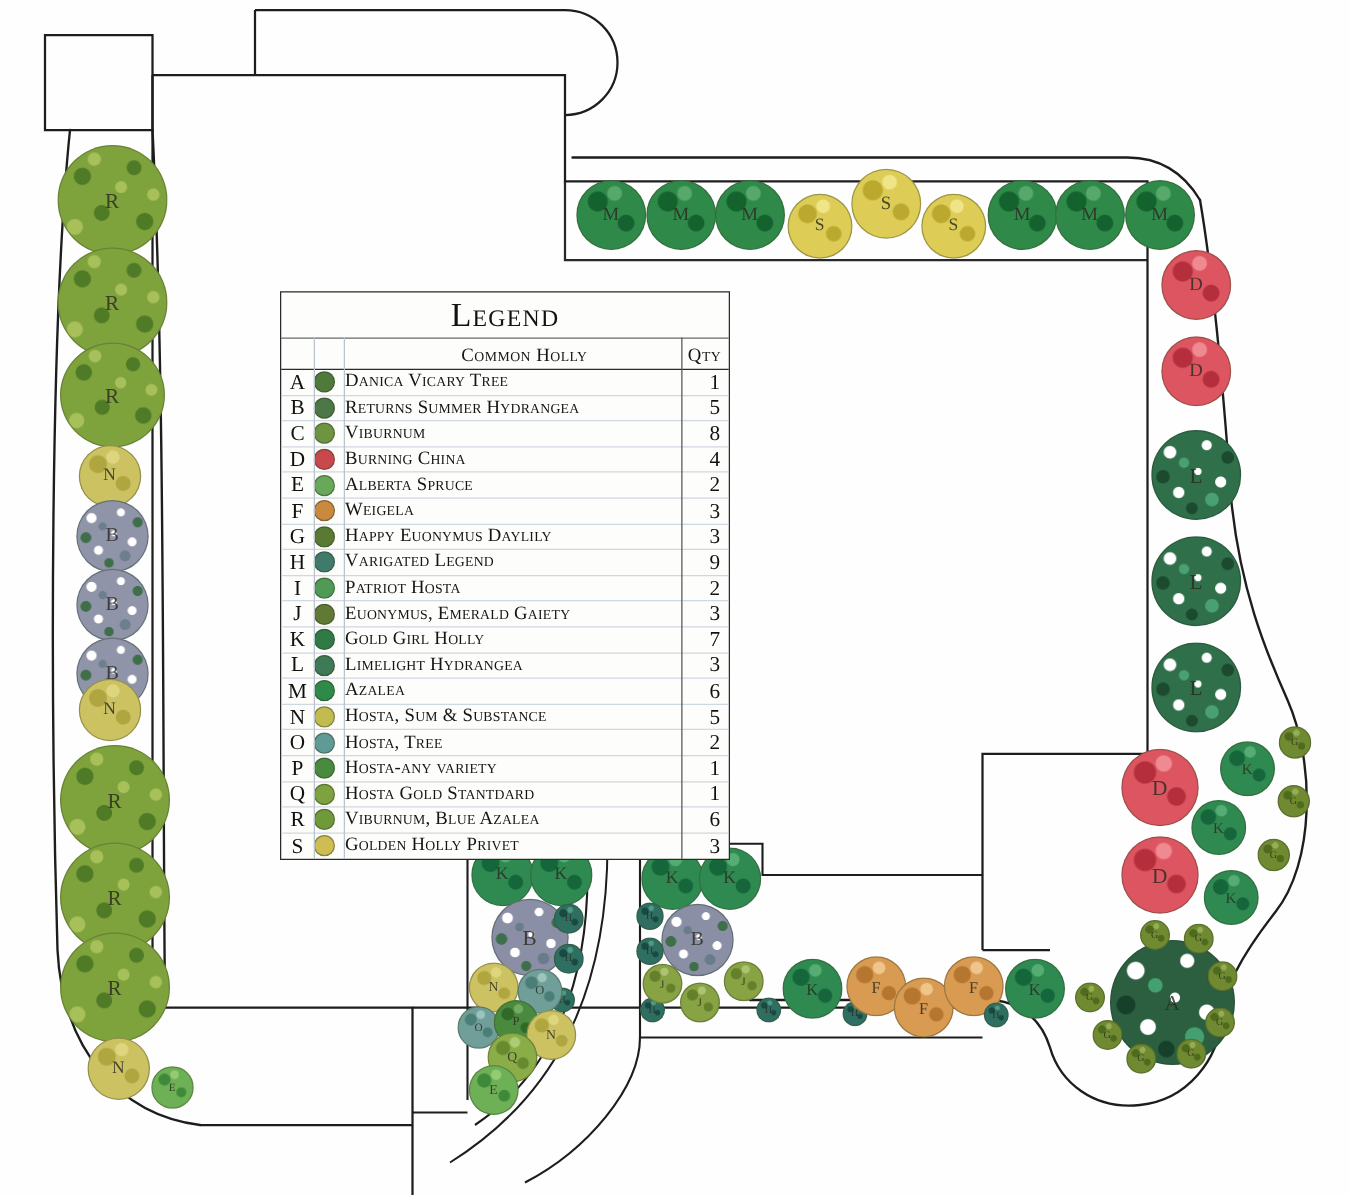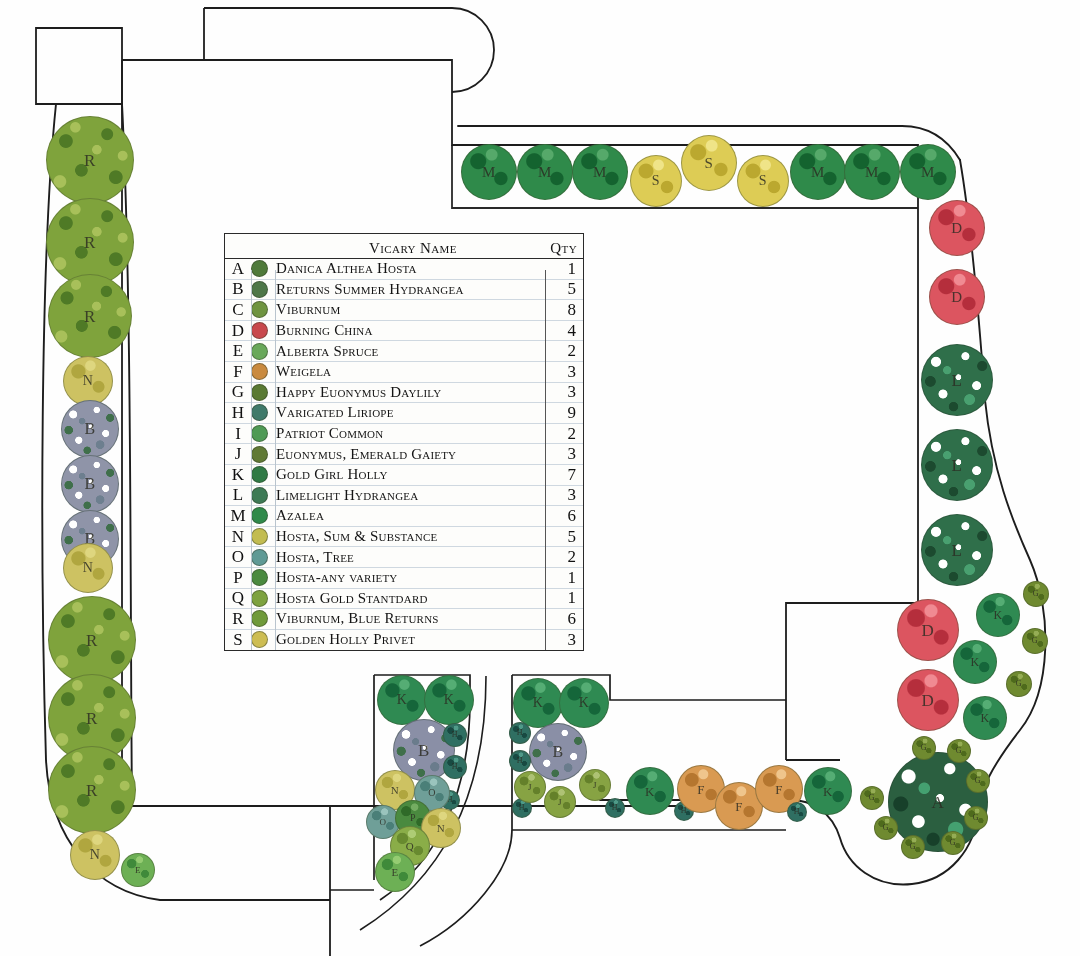--- a/index.html
+++ b/index.html
@@ -465,29 +465,32 @@
       </div>
       <div class="plant tex-flat" style="left: 797px; top: 812px; width: 20px; height: 20px; --c1: #2f6f62; --c2: #184a42; --c3: #4f9a88;">
         <span class="lbl" style="font-size: 8px;">H</span>
       </div>
       <div class="plant tex-flat" style="left: 828px; top: 791px; width: 48px; height: 48px; --c1: #2f8a52; --c2: #15663a; --c3: #55ad74;">
         <span class="lbl" style="font-size: 13px;">K</span>
       </div>
     </div>
 
   <div id="legend">
+    <div class="lg-title-row">
+      <span class="lg-title">Legend</span>
+    </div>
     <div class="lg-head-row">
-      <span class="hd-common">Vicary Name</span>
+      <span class="hd-common">Common Holly</span>
       <span class="hd-qty">Qty</span>
     </div>
     <div class="lg-rows" id="legend-rows">
         <div class="lg-row">
           <span class="lg-key">A</span>
           <span class="lg-swatch" style="background: rgb(79, 122, 58);"></span>
-          <span class="lg-name">Danica Althea Hosta</span>
+          <span class="lg-name">Danica Vicary Tree</span>
           <span class="lg-qty">1</span>
         </div>
         <div class="lg-row">
           <span class="lg-key">B</span>
           <span class="lg-swatch" style="background: rgb(78, 119, 72);"></span>
           <span class="lg-name">Returns Summer Hydrangea</span>
           <span class="lg-qty">5</span>
         </div>
         <div class="lg-row">
           <span class="lg-key">C</span>
@@ -515,27 +518,27 @@
         </div>
         <div class="lg-row">
           <span class="lg-key">G</span>
           <span class="lg-swatch" style="background: rgb(90, 122, 51);"></span>
           <span class="lg-name">Happy Euonymus Daylily</span>
           <span class="lg-qty">3</span>
         </div>
         <div class="lg-row">
           <span class="lg-key">H</span>
           <span class="lg-swatch" style="background: rgb(63, 122, 106);"></span>
-          <span class="lg-name">Varigated Liriope</span>
+          <span class="lg-name">Varigated Legend</span>
           <span class="lg-qty">9</span>
         </div>
         <div class="lg-row">
           <span class="lg-key">I</span>
           <span class="lg-swatch" style="background: rgb(79, 154, 85);"></span>
-          <span class="lg-name">Patriot Common</span>
+          <span class="lg-name">Patriot Hosta</span>
           <span class="lg-qty">2</span>
         </div>
         <div class="lg-row">
           <span class="lg-key">J</span>
           <span class="lg-swatch" style="background: rgb(96, 122, 53);"></span>
           <span class="lg-name">Euonymus, Emerald Gaiety</span>
           <span class="lg-qty">3</span>
         </div>
         <div class="lg-row">
           <span class="lg-key">K</span>
@@ -575,21 +578,21 @@
         </div>
         <div class="lg-row">
           <span class="lg-key">Q</span>
           <span class="lg-swatch" style="background: rgb(125, 162, 63);"></span>
           <span class="lg-name">Hosta Gold Stantdard</span>
           <span class="lg-qty">1</span>
         </div>
         <div class="lg-row">
           <span class="lg-key">R</span>
           <span class="lg-swatch" style="background: rgb(111, 154, 58);"></span>
-          <span class="lg-name">Viburnum, Blue Returns</span>
+          <span class="lg-name">Viburnum, Blue Azalea</span>
           <span class="lg-qty">6</span>
         </div>
         <div class="lg-row">
           <span class="lg-key">S</span>
           <span class="lg-swatch" style="background: rgb(205, 189, 82);"></span>
           <span class="lg-name">Golden Holly Privet</span>
           <span class="lg-qty">3</span>
         </div>
       </div>
     <div class="vrule v1"></div>

